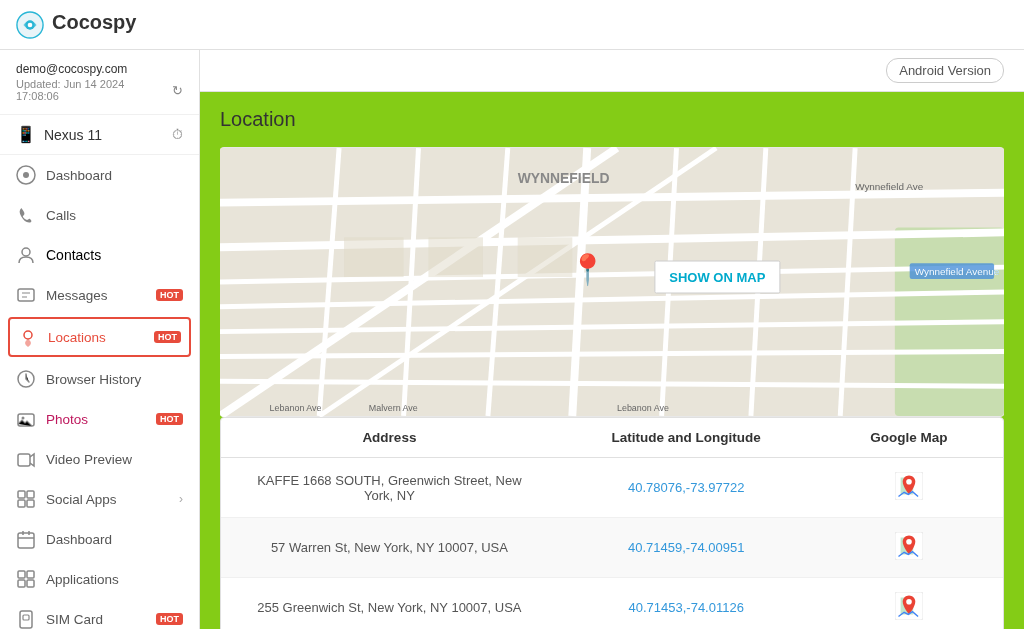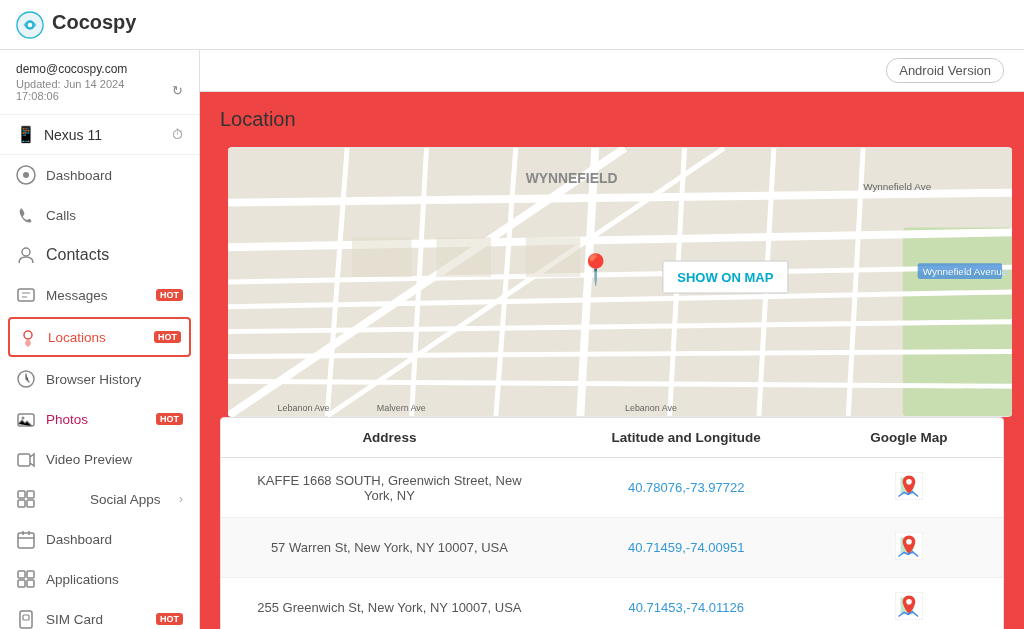--- a/index.html
+++ b/index.html
@@ -30,25 +30,25 @@
     .hot-badge { background: #e74c3c; color: #fff; font-size: 9px; font-weight: bold; padding: 1px 4px; border-radius: 3px; margin-left: 4px; }
 
     
     .content { flex: 1; display: flex; flex-direction: column; overflow: hidden; }
 
     
     .top-bar { background: #fff; border-bottom: 1px solid #e0e0e0; padding: 8px 20px; display: flex; justify-content: flex-end; }
     .android-version-btn { background: #fff; border: 1px solid #ccc; border-radius: 12px; padding: 4px 12px; font-size: 13px; color: #555; cursor: pointer; }
 
     
-    .page-content { flex: 1; overflow-y: auto; padding: 16px 20px; background: #ef4444; }
+    .page-content { flex: 1; overflow-y: auto; padding: 16px 20px; background: #84cc16; }
     .page-title { font-size: 20px; font-weight: 400; color: #333; margin-bottom: 16px; }
 
     
-    .map-container { width: 100%; height: 270px; background: #e8e8e8; border-radius: 4px; overflow: hidden; position: relative; margin-bottom: 0; margin-left: 8px; }
+    .map-container { width: 100%; height: 270px; background: #e8e8e8; border-radius: 4px; overflow: hidden; position: relative; margin-bottom: 0; }
 
     
     .map-svg { width: 100%; height: 100%; }
 
     .show-on-map-btn { position: absolute; top: 50%; left: 55%; transform: translate(-50%, -50%); background: #fff; border: 1px solid #ccc; padding: 8px 14px; font-size: 13px; font-weight: 600; color: #00aacc; cursor: pointer; border-radius: 2px; white-space: nowrap; }
     .map-pin { position: absolute; top: 55%; left: 50%; transform: translate(-50%, -100%); font-size: 28px; color: #c0392b; }
 
     
     .location-table { background: #fff; border: 1px solid #e0e0e0; border-radius: 4px; overflow: hidden; }
     .table-header { display: grid; grid-template-columns: 1fr 1fr 0.5fr; padding: 12px 20px; border-bottom: 1px solid #e0e0e0; }
@@ -109,21 +109,21 @@
             <path d="M6 4c0 0 1 1 2 3s0 3-1 4 3 4 4 4 2-2 3-1 2 2 1 3-5 1-8-3-4-7-3-9 2-2 2-1z" fill="#888"></path>
           </svg>
     <span style="flex:1;font-size:13.5px;color:#555;">Calls</span>
 
   </div>
         <div class="nav-item">
     <svg width="20" height="20" viewBox="0 0 20 20" style="flex-shrink:0;">
             <circle cx="10" cy="7" r="4" fill="none" stroke="#888" stroke-width="1.5"></circle>
             <path d="M3 18c0-4 3-6 7-6s7 2 7 6" fill="none" stroke="#888" stroke-width="1.5"></path>
           </svg>
-    <span style="flex:1;font-size:16px;color:#404040;">Contacts</span>
+    <span style="flex:1;font-size:14px;color:#000000;">Contacts</span>
 
   </div>
         <div class="nav-item">
     <svg width="20" height="20" viewBox="0 0 20 20" style="flex-shrink:0;">
             <rect x="2" y="4" width="16" height="12" rx="2" fill="none" stroke="#888" stroke-width="1.5"></rect>
             <path d="M6 8h8M6 12h5" stroke="#888" stroke-width="1.2"></path>
           </svg>
     <span style="flex:1;font-size:13.5px;color:#555;">Messages</span>
     <span class="hot-badge">HOT</span>
 
@@ -163,21 +163,21 @@
     <span style="flex:1;font-size:13.5px;color:#555;">Video Preview</span>
 
   </div>
         <div class="nav-item">
     <svg width="20" height="20" viewBox="0 0 20 20" style="flex-shrink:0;">
             <rect x="2" y="2" width="7" height="7" rx="1" fill="none" stroke="#888" stroke-width="1.5"></rect>
             <rect x="11" y="2" width="7" height="7" rx="1" fill="none" stroke="#888" stroke-width="1.5"></rect>
             <rect x="2" y="11" width="7" height="7" rx="1" fill="none" stroke="#888" stroke-width="1.5"></rect>
             <rect x="11" y="11" width="7" height="7" rx="1" fill="none" stroke="#888" stroke-width="1.5"></rect>
           </svg>
-    <span style="flex:1;font-size:13.5px;color:#555;margin-left:44px;">Social Apps</span>
+    <span style="flex:1;font-size:13.5px;color:#555;">Social Apps</span>
 
     <span style="color:#aaa;font-size:12px;">›</span>
   </div>
         <div class="nav-item">
     <svg width="20" height="20" viewBox="0 0 20 20" style="flex-shrink:0;">
             <rect x="2" y="4" width="16" height="15" rx="2" fill="none" stroke="#888" stroke-width="1.5"></rect>
             <path d="M2 9h16M7 2v4M13 2v4" stroke="#888" stroke-width="1.5"></path>
           </svg>
     <span style="flex:1;font-size:13.5px;color:#555;">Dashboard</span>
 

